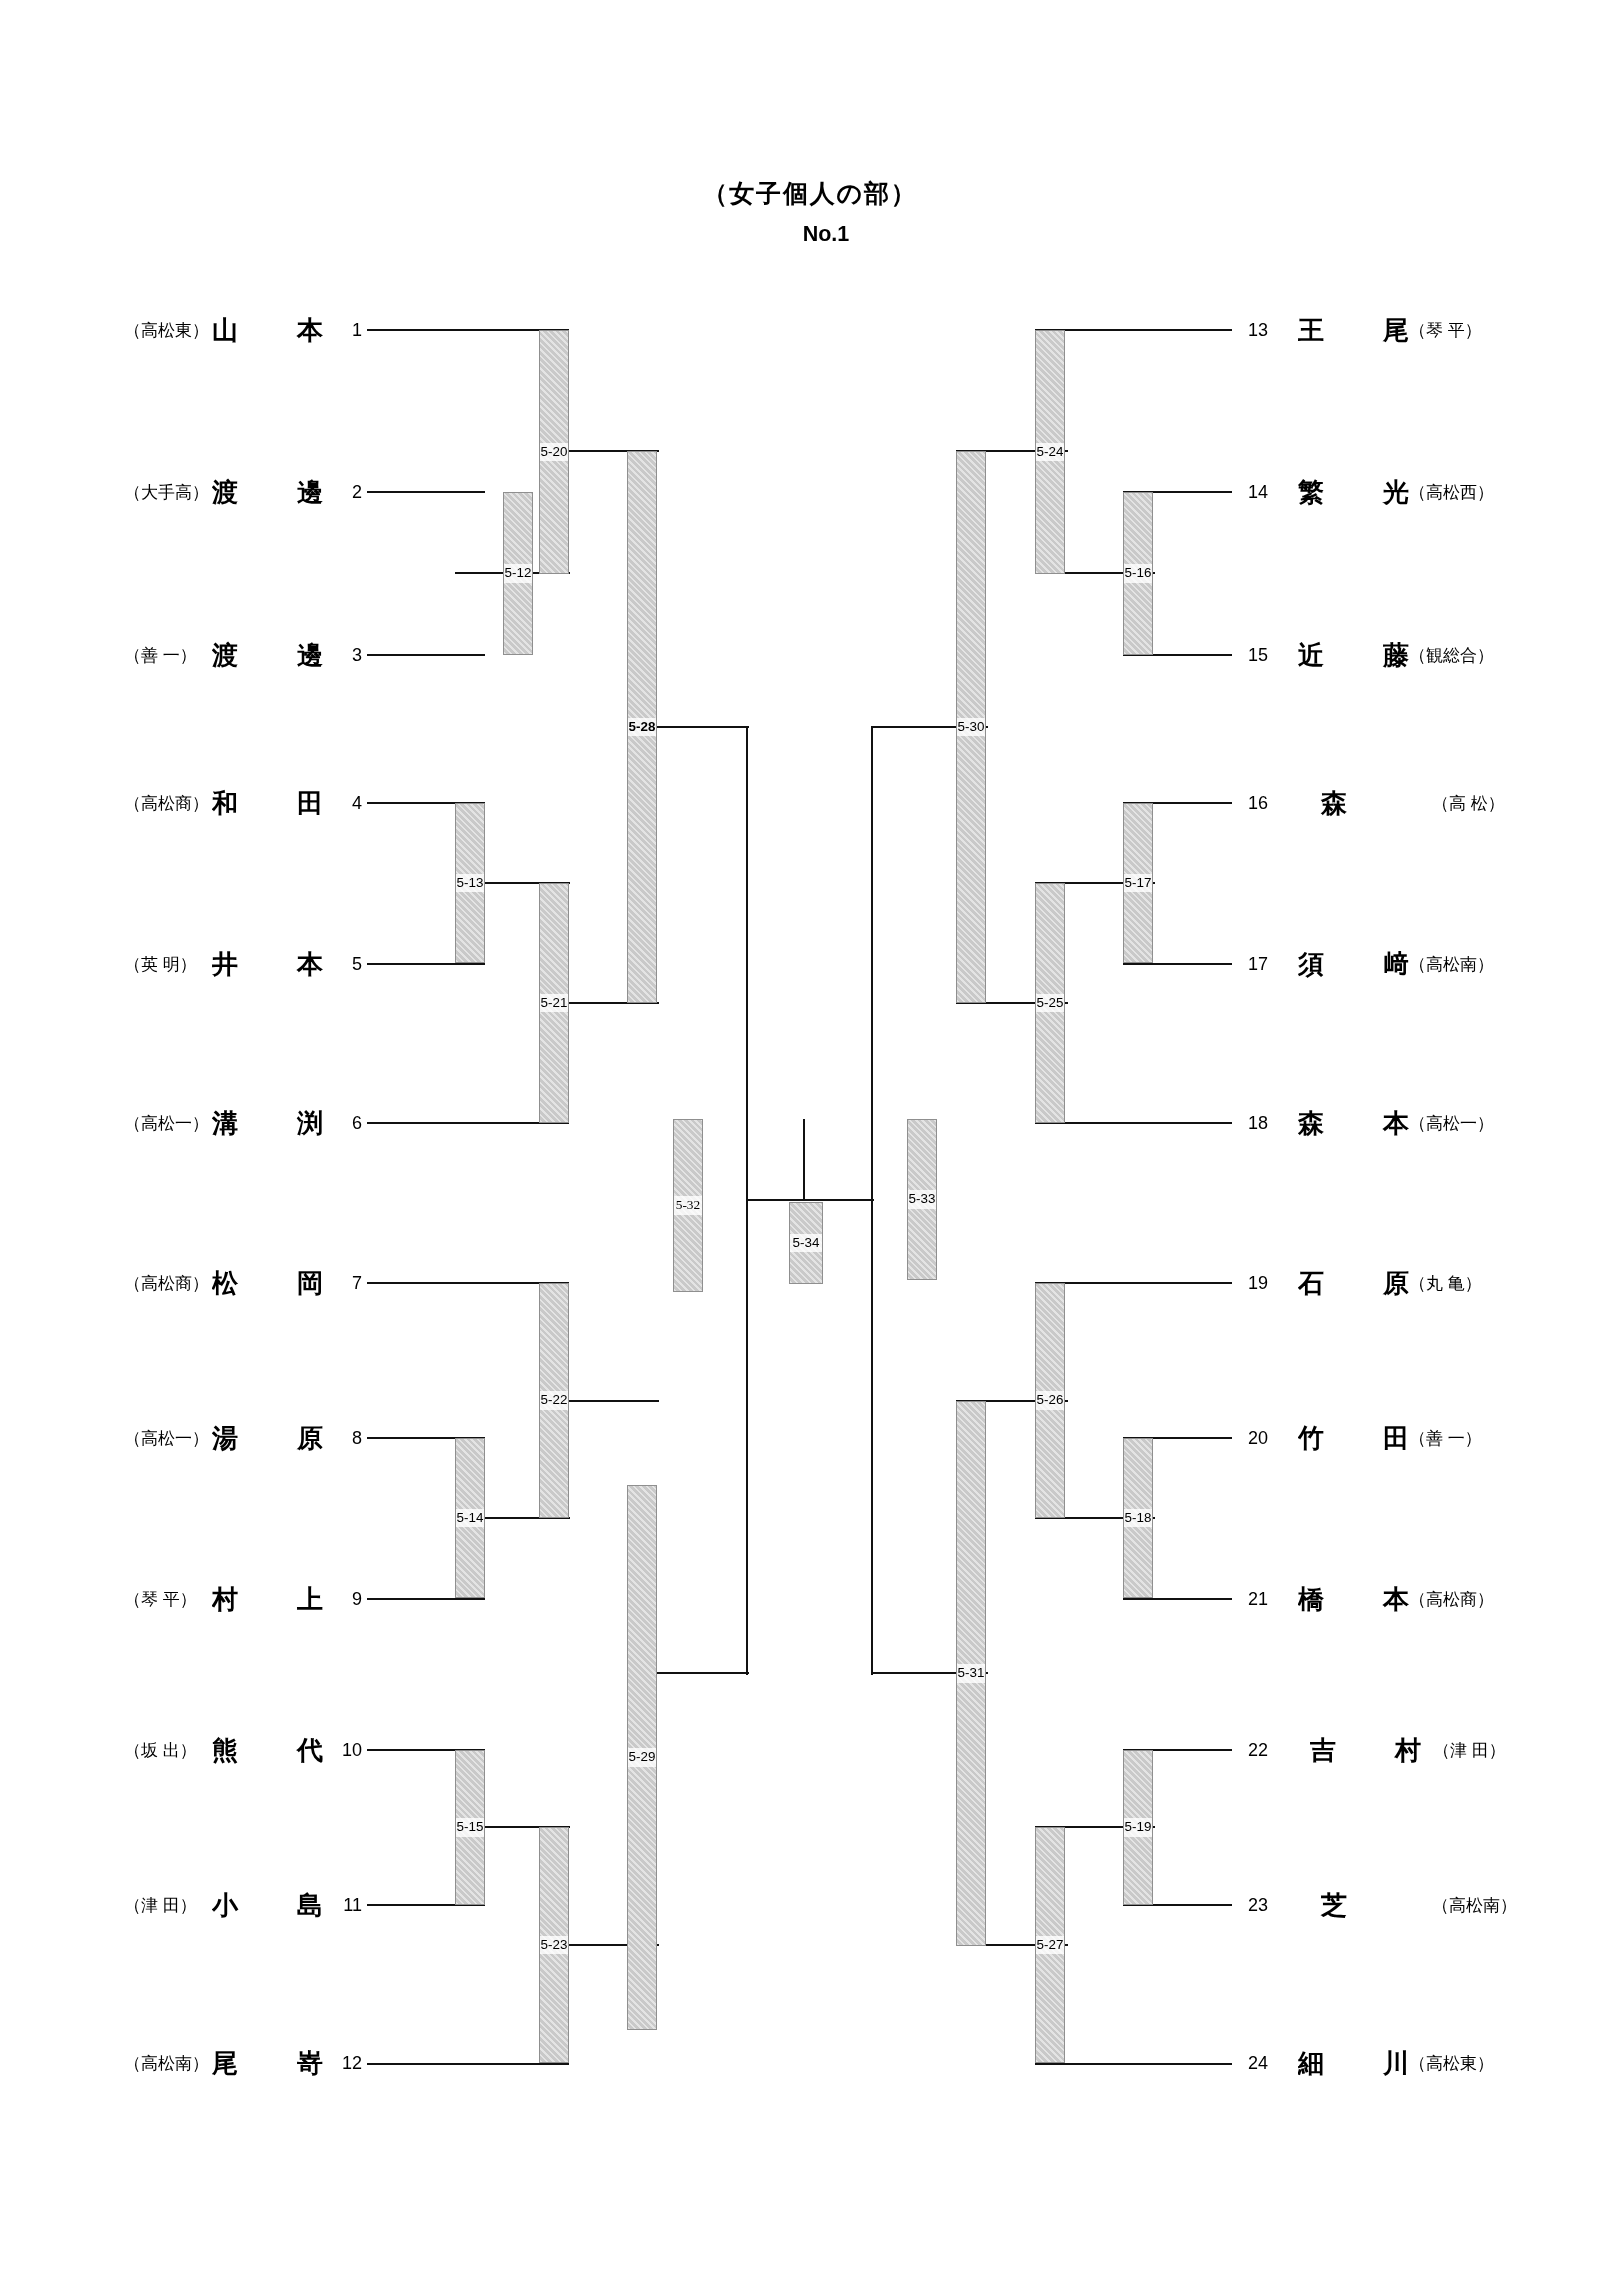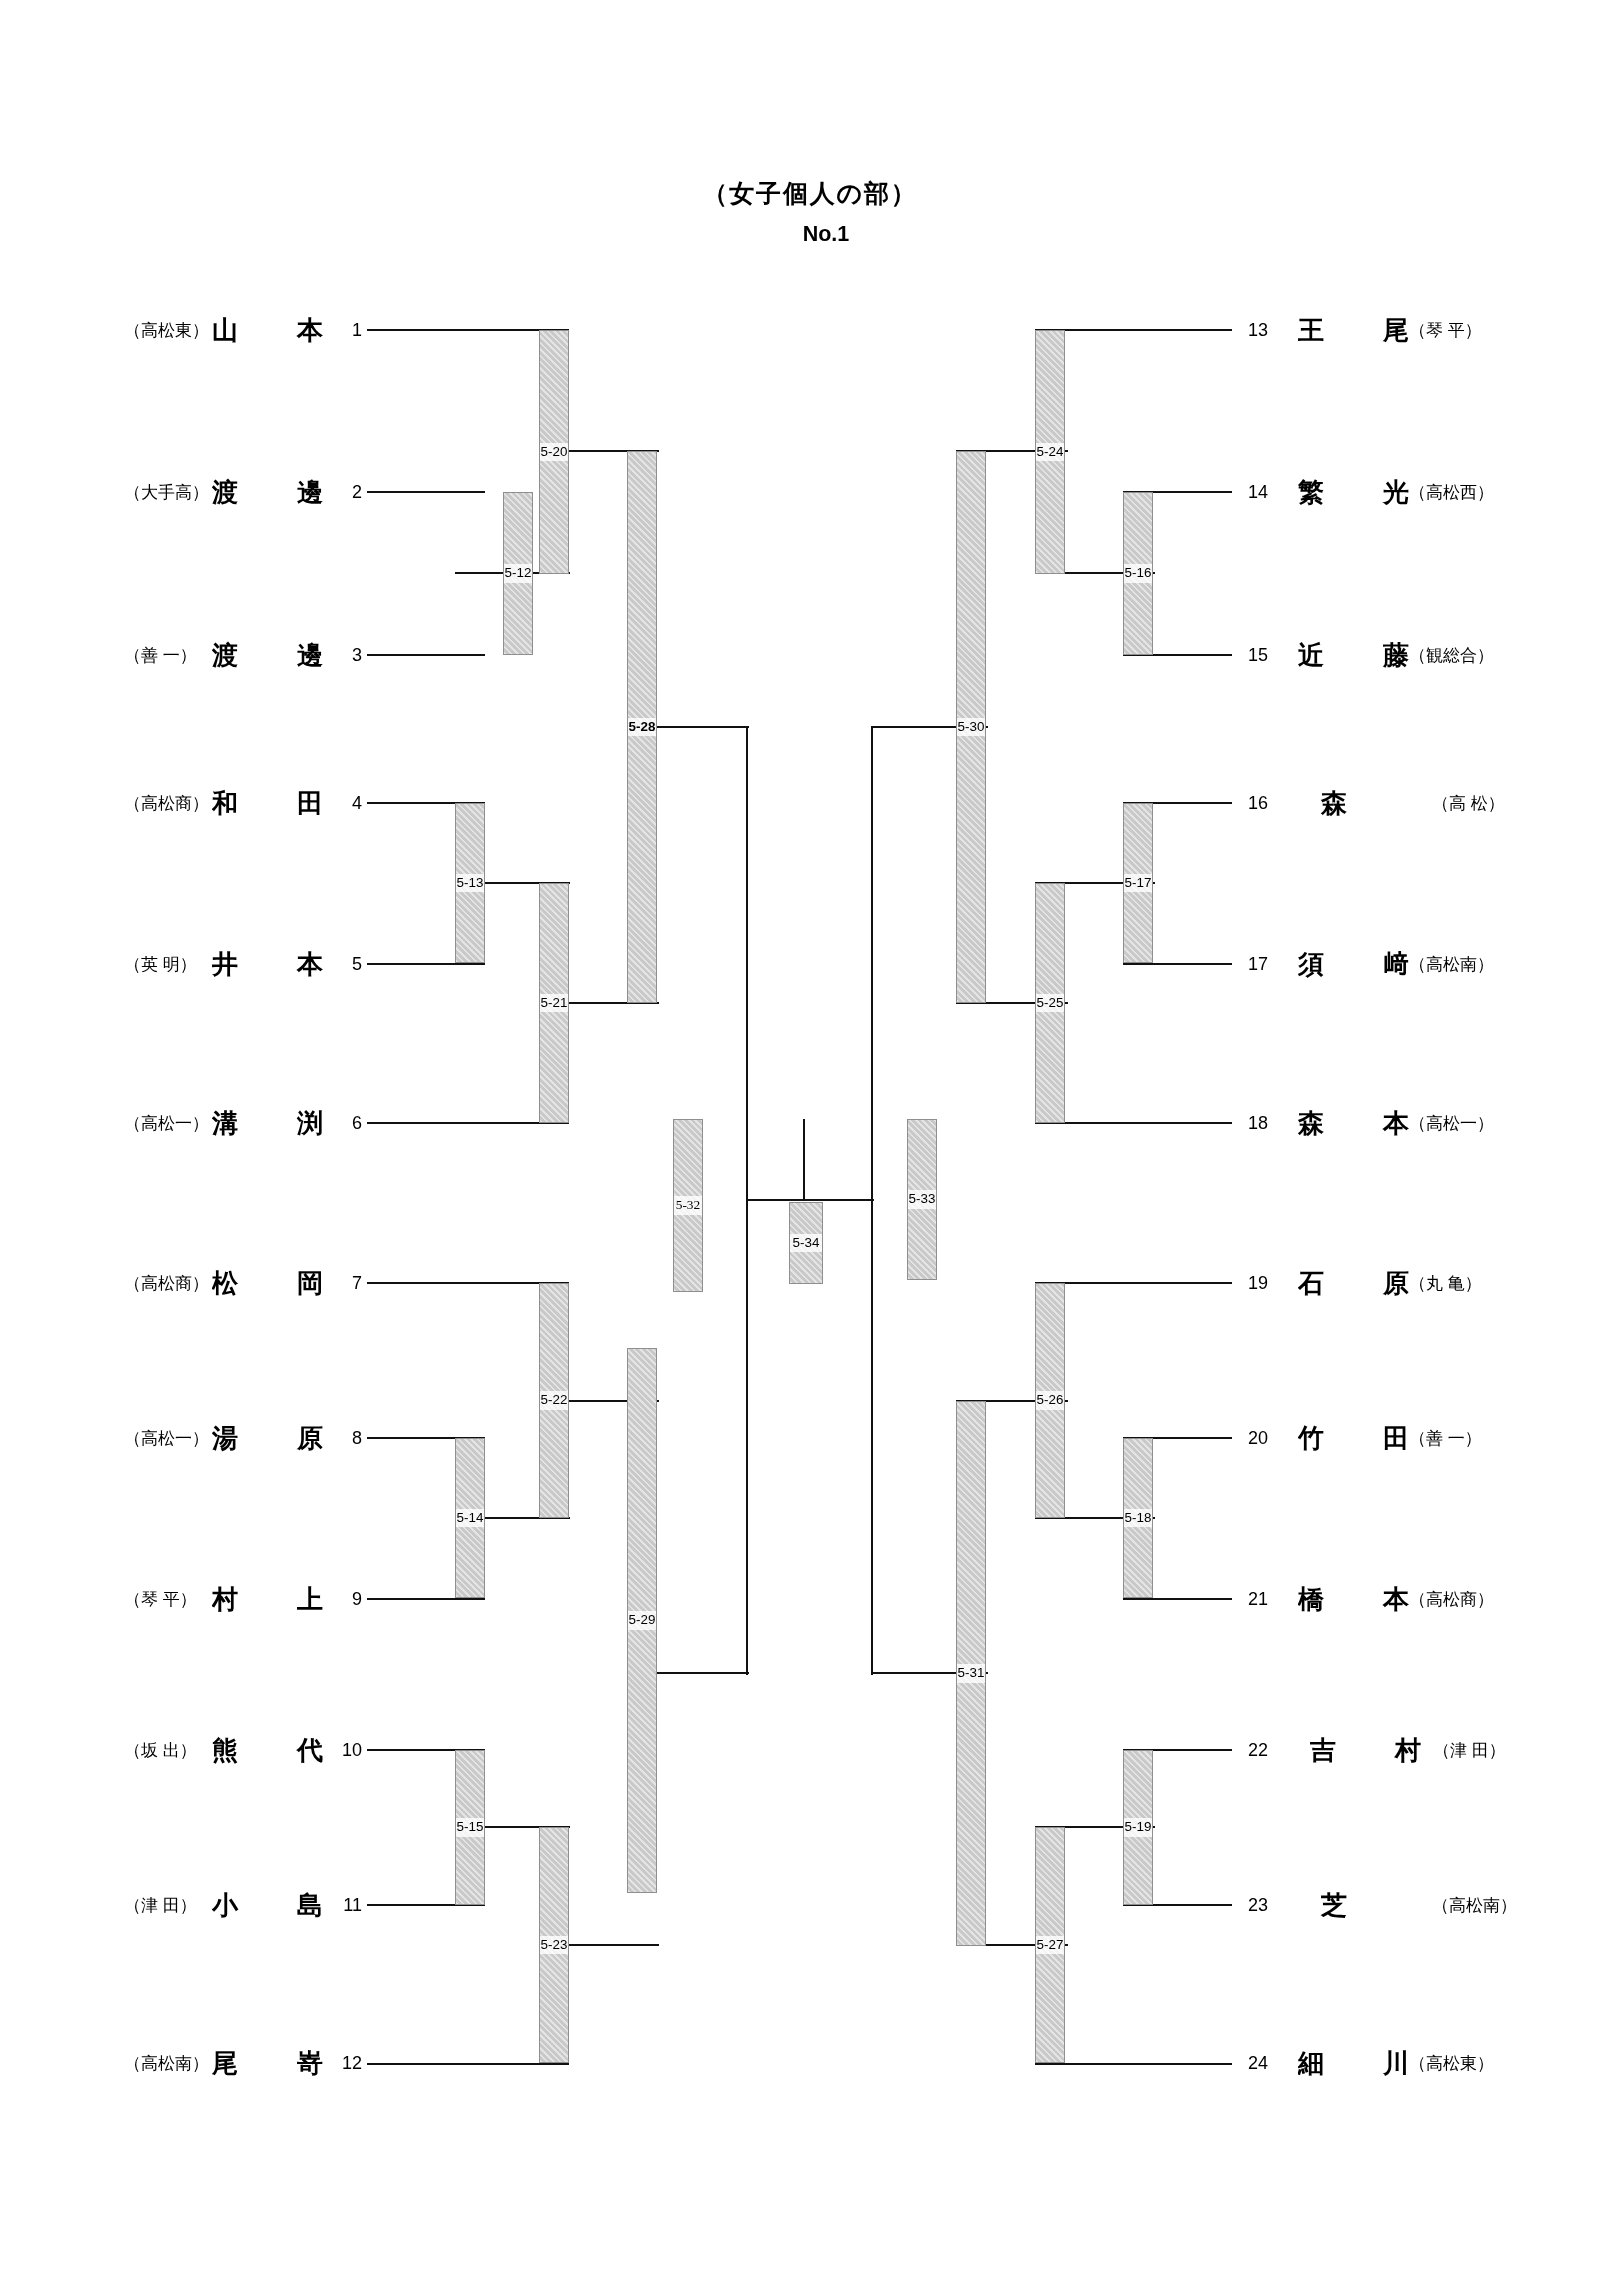--- a/index.html
+++ b/index.html
@@ -139,21 +139,21 @@
       </div>
       <div class="match" style="left: 1035px; top: 1283px; height: 235px;">
         <span class="lbl">5-26</span>
       </div>
       <div class="match" style="left: 1035px; top: 1827px; height: 236px;">
         <span class="lbl">5-27</span>
       </div>
       <div class="match" style="left: 627px; top: 451px; height: 552px; font-weight: bold;">
         <span class="lbl">5-28</span>
       </div>
-      <div class="match" style="left: 627px; top: 1348px; height: 545px;">
+      <div class="match" style="left: 627px; top: 1485px; height: 545px;">
         <span class="lbl">5-29</span>
       </div>
       <div class="match" style="left: 956px; top: 451px; height: 552px;">
         <span class="lbl">5-30</span>
       </div>
       <div class="match" style="left: 956px; top: 1401px; height: 545px;">
         <span class="lbl">5-31</span>
       </div>
       <div class="match" style="left: 673px; top: 1119px; height: 173px; font-family: Liberation Serif, serif;">
         <span class="lbl">5-32</span>

